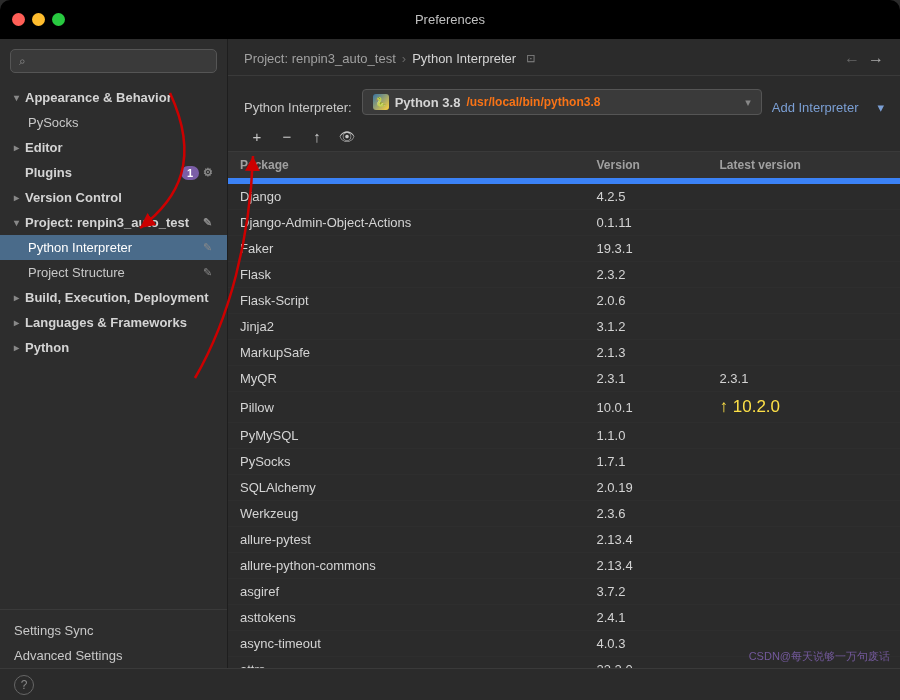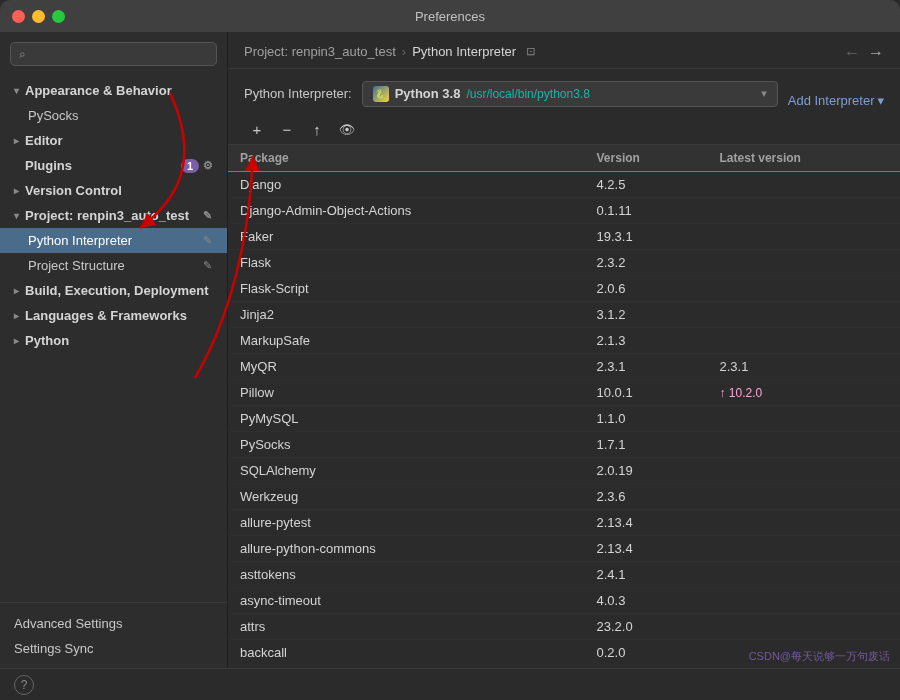--- a/index.html
+++ b/index.html
@@ -8,22 +8,22 @@
       height: 700px;
       background: #2b2b2b;
       font-family: -apple-system, BlinkMacSystemFont, 'Segoe UI', sans-serif;
       font-size: 13px;
       color: #d4d4d4;
       overflow: hidden;
     }
 
     
     .title-bar {
-      background: #404040;
-      height: 32px;
+      background: #000000;
+      height: 39px;
       display: flex;
       align-items: center;
       justify-content: center;
       position: relative;
       border-radius: 10px 10px 0 0;
     }
     .title-bar-buttons {
       position: absolute;
       left: 12px;
       display: flex;
@@ -178,21 +178,21 @@
     .nav-arrow {
       color: #666;
       font-size: 16px;
       cursor: pointer;
     }
     .nav-arrow.active { color: #aaa; }
 
     
     .interpreter-row {
       display: flex;
-      align-items: center;
+      align-items: flex-end;
       padding: 10px 16px 6px 16px;
       gap: 10px;
     }
     .interpreter-label {
       color: #c8c8c8;
       white-space: nowrap;
       font-size: 13px;
     }
     .interpreter-dropdown {
       flex: 1;
@@ -214,38 +214,39 @@
       border-radius: 3px;
       display: inline-flex;
       align-items: center;
       justify-content: center;
       font-size: 9px;
       color: white;
       font-weight: bold;
       flex-shrink: 0;
     }
     .interpreter-path {
-      color: #14b8a6;
+      color: #f97316;
       font-size: 12px;
+      font-weight: bold;
     }
     .dropdown-arrow {
       margin-left: auto;
       color: #888;
       font-size: 11px;
     }
     .add-interpreter-btn {
       background: transparent;
       border: none;
       color: #7b9fd4;
       font-size: 13px;
       cursor: pointer;
       white-space: nowrap;
       display: flex;
       align-items: center;
-      gap: 3px;
+      gap: 19px;
       margin-top: 14px;
     }
 
     
     .package-toolbar {
       display: flex;
       align-items: center;
       padding: 4px 16px;
       gap: 4px;
       border-bottom: 1px solid #3a3a3a;
@@ -274,34 +275,34 @@
       width: 100%;
       border-collapse: collapse;
     }
     .package-table th {
       text-align: left;
       padding: 6px 12px;
       background: #323232;
       color: #a0a0a0;
       font-weight: 600;
       font-size: 12px;
-      border-bottom: 1px solid #3b82f6;
+      border-bottom: 6px solid #3b82f6;
       position: sticky;
       top: 0;
     }
     .package-table td {
       padding: 5px 12px;
       font-size: 13px;
       color: #d4d4d4;
       border-bottom: 1px solid #2e2e2e;
     }
     .package-table tr.has-update td:nth-child(3) { color: #c8c8c8; }
     .update-available {
-      color: #f9a8d4;
-      font-size: 12px;
+      color: #fde047;
+      font-size: 17px;
     }
 
     
     .package-table-container::-webkit-scrollbar { width: 8px; }
     .package-table-container::-webkit-scrollbar-track { background: #2b2b2b; }
     .package-table-container::-webkit-scrollbar-thumb { background: #555; border-radius: 4px; }
 
     
     .bottom-bar {
       position: fixed;
@@ -410,22 +411,22 @@
         <span>Languages &amp; Frameworks</span>
       </div>
 
       <div class="sidebar-item section-header">
         <span class="chevron">▸</span>
         <span>Python</span>
       </div>
     </div>
 
     <div class="sidebar-bottom">
+      <div class="sidebar-bottom-item">Settings Sync</div>
       <div class="sidebar-bottom-item">Advanced Settings</div>
-      <div class="sidebar-bottom-item">Settings Sync</div>
       <div class="sidebar-bottom-item">JS Toolbox</div>
     </div>
   </div>
 
   <div class="right-panel">
 
     <div class="breadcrumb-bar">
       <div class="breadcrumb">
         <span>Project: renpin3_auto_test</span>
         <span class="breadcrumb-sep">›</span>
@@ -546,20 +547,25 @@
               <td>allure-pytest</td>
               <td>2.13.4</td>
               <td></td>
             </tr>
             <tr>
               <td>allure-python-commons</td>
               <td>2.13.4</td>
               <td></td>
             </tr>
             <tr>
+              <td>asgiref</td>
+              <td>3.7.2</td>
+              <td></td>
+            </tr>
+            <tr>
               <td>asttokens</td>
               <td>2.4.1</td>
               <td></td>
             </tr>
             <tr>
               <td>async-timeout</td>
               <td>4.0.3</td>
               <td></td>
             </tr>
             <tr>

